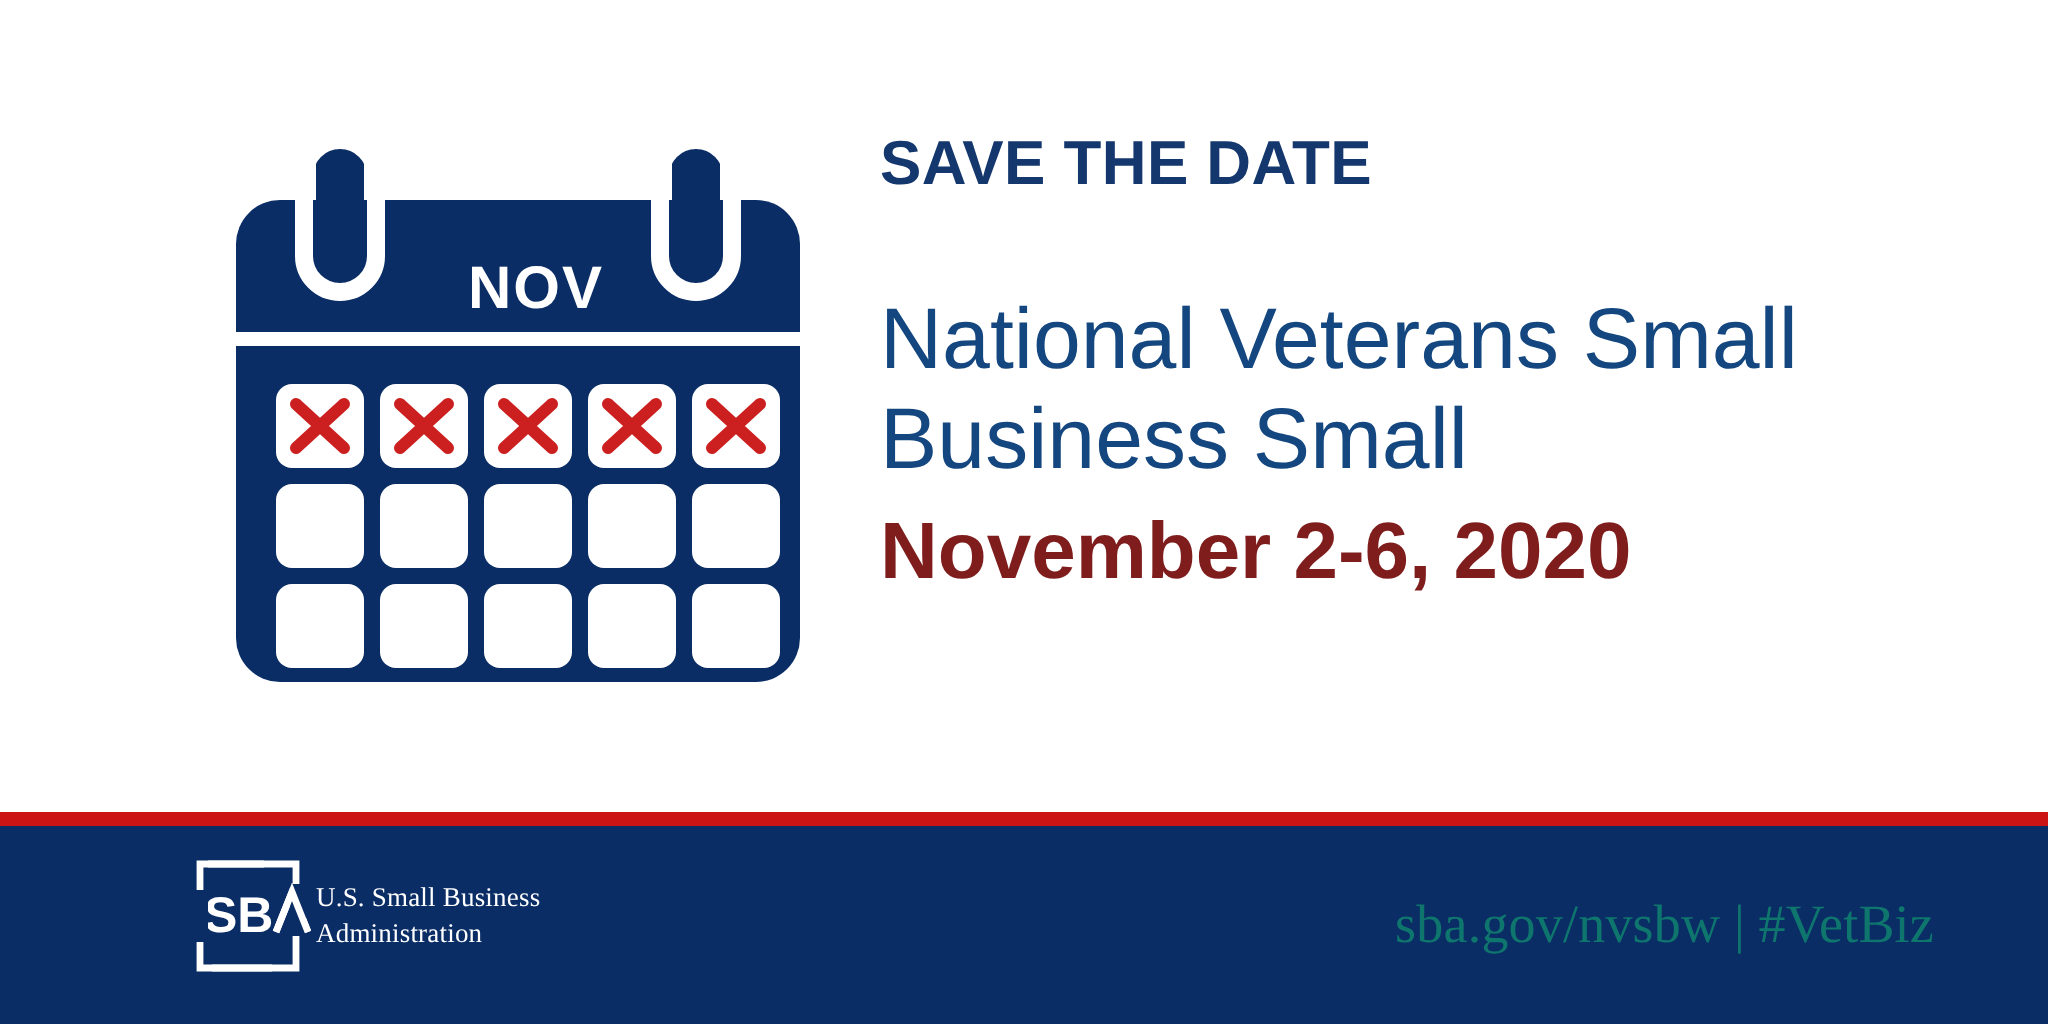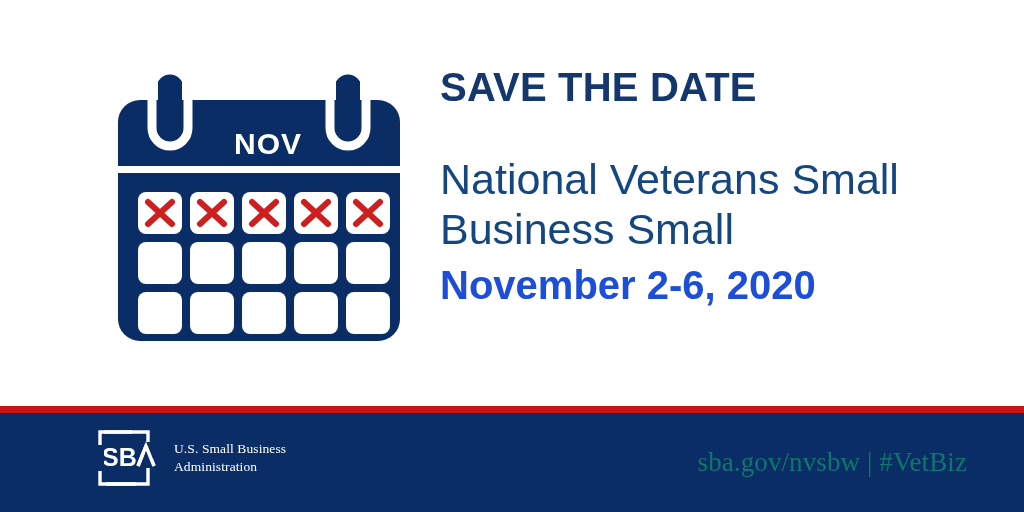--- a/index.html
+++ b/index.html
@@ -45,21 +45,21 @@
   
   .text-block {
     position: absolute;
     left: 440px;
     top: 66px;
     width: 540px;
   }
   .save-the-date {
     font-family: "Liberation Sans", sans-serif;
     font-weight: bold;
-    font-size: 40px;
+    font-size: 31px;
     letter-spacing: 0.2px;
     color: #14376e;
     line-height: 1.06;
     margin: 0;
     padding: 0;
     white-space: nowrap;
   }
   .event-name {
     font-family: "Liberation Sans", sans-serif;
     font-weight: normal;
@@ -67,21 +67,21 @@
     color: #14477f;
     line-height: 1.16;
     margin: 0;
     padding: 0;
     margin-top: 47px;
   }
   .event-dates {
     font-family: "Liberation Sans", sans-serif;
     font-weight: bold;
     font-size: 40px;
-    color: #1d4ed8;
+    color: #7f1d1d;
     line-height: 1.15;
     margin: 0;
     padding: 0;
     margin-top: 7px;
     white-space: nowrap;
   }
 
   
   .red-rule {
     position: absolute;
@@ -101,21 +101,21 @@
     height: 99px;
     background: #0a2d66;
   }
 
   .logo-group {
     position: absolute;
     left: 96px;
     top: 428px;
     display: flex;
     align-items: center;
-    gap: 16px;
+    gap: 0;
   }
   .sba-mark { display: block; }
   .agency-name {
     font-family: Liberation Serif, serif;
     font-size: 13.5px;
     font-weight: normal;
     line-height: 1.34;
     color: #ffffff;
     white-space: pre-line;
     letter-spacing: 0.1px;

